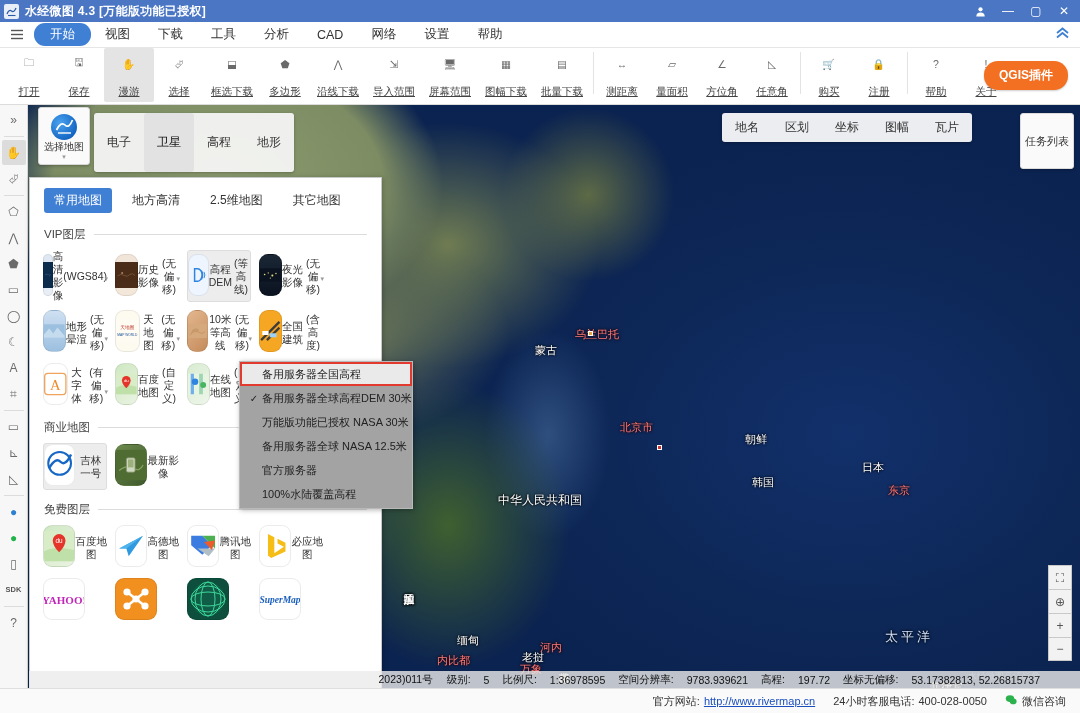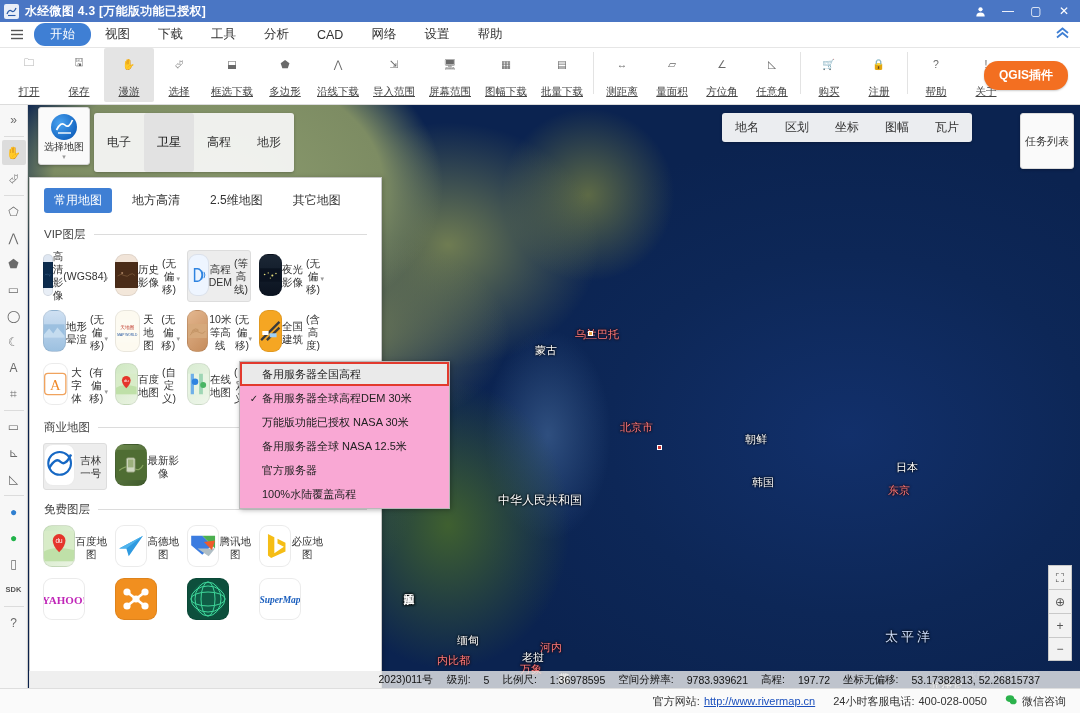--- a/index.html
+++ b/index.html
@@ -143,22 +143,22 @@
   .tile.sel{background:#ededed;border:1px solid #ddd;border-radius:3px;}
   .tile .ico{
     width:42px;height:42px;border-radius:9px;margin-bottom:3px;overflow:hidden;
     display:flex;align-items:center;justify-content:center;font-size:16px;color:#fff;
     border:1px solid rgba(0,0,0,.08);
   }
   .tile .car{position:absolute;right:-1px;top:22px;font-size:7px;color:#999;}
   .tile .cap{font-size:10.5px;}
   
   #dropdown{
-    position:absolute;left:239px;top:256px;width:211px;height:148px;
-    background:#f9a8d4;border:1px solid #b9b9b9;box-shadow:1px 1px 5px rgba(0,0,0,.3);
+    position:absolute;left:239px;top:256px;width:174px;height:148px;
+    background:#a3a3a3;border:1px solid #b9b9b9;box-shadow:1px 1px 5px rgba(0,0,0,.3);
     font-size:11px;color:#222;
   }
   #dropdown .di{height:24px;display:flex;align-items:center;padding-left:6px;position:relative;}
   #dropdown .di .ck{width:16px;text-align:center;font-size:10px;color:#222;}
   #dropdown .di.hl{
     background:#eaeaea;outline:2px solid #e23a2e;outline-offset:-2px;
   }
   
   #status{
     position:absolute;left:29px;bottom:25px;height:17px;width:1051px;
@@ -347,21 +347,21 @@
     </div>
 
   <div id="map">
     <div id="map-labels">
         <div class="mlabel" style="left: 507px; top: 238px;">蒙古</div>
         <div class="mlabel city" style="left: 547px; top: 222px;">乌兰巴托</div>
         <div class="mlabel city" style="left: 592px; top: 315px;">北京市</div>
         <div class="mlabel cn" style="left: 470px; top: 387px;">中华人民共和国</div>
         <div class="mlabel" style="left: 717px; top: 327px;">朝鲜</div>
         <div class="mlabel" style="left: 724px; top: 370px;">韩国</div>
-        <div class="mlabel" style="left: 848px; top: 355px; padding-left: 20px;">日本</div>
+        <div class="mlabel" style="left: 814px; top: 355px; padding-left: 20px;">日本</div>
         <div class="mlabel city" style="left: 860px; top: 378px;">东京</div>
         <div class="mlabel ocean" style="left: 857px; top: 523px;">太平洋</div>
         <div class="mlabel" style="left: 902px; top: 575px;">菲律宾</div>
         <div class="mlabel city" style="left: 907px; top: 598px;">马尼拉</div>
         <div class="mlabel" style="left: 375px; top: 480px; writing-mode: vertical-rl; line-height: 12px;">孟加拉国</div>
         <div class="mlabel" style="left: 429px; top: 528px;">缅甸</div>
         <div class="mlabel city" style="left: 409px; top: 548px;">内比都</div>
         <div class="mlabel" style="left: 494px; top: 545px;">老挝</div>
         <div class="mlabel city" style="left: 492px; top: 557px;">万象</div>
         <div class="mlabel city" style="left: 512px; top: 535px;">河内</div>

